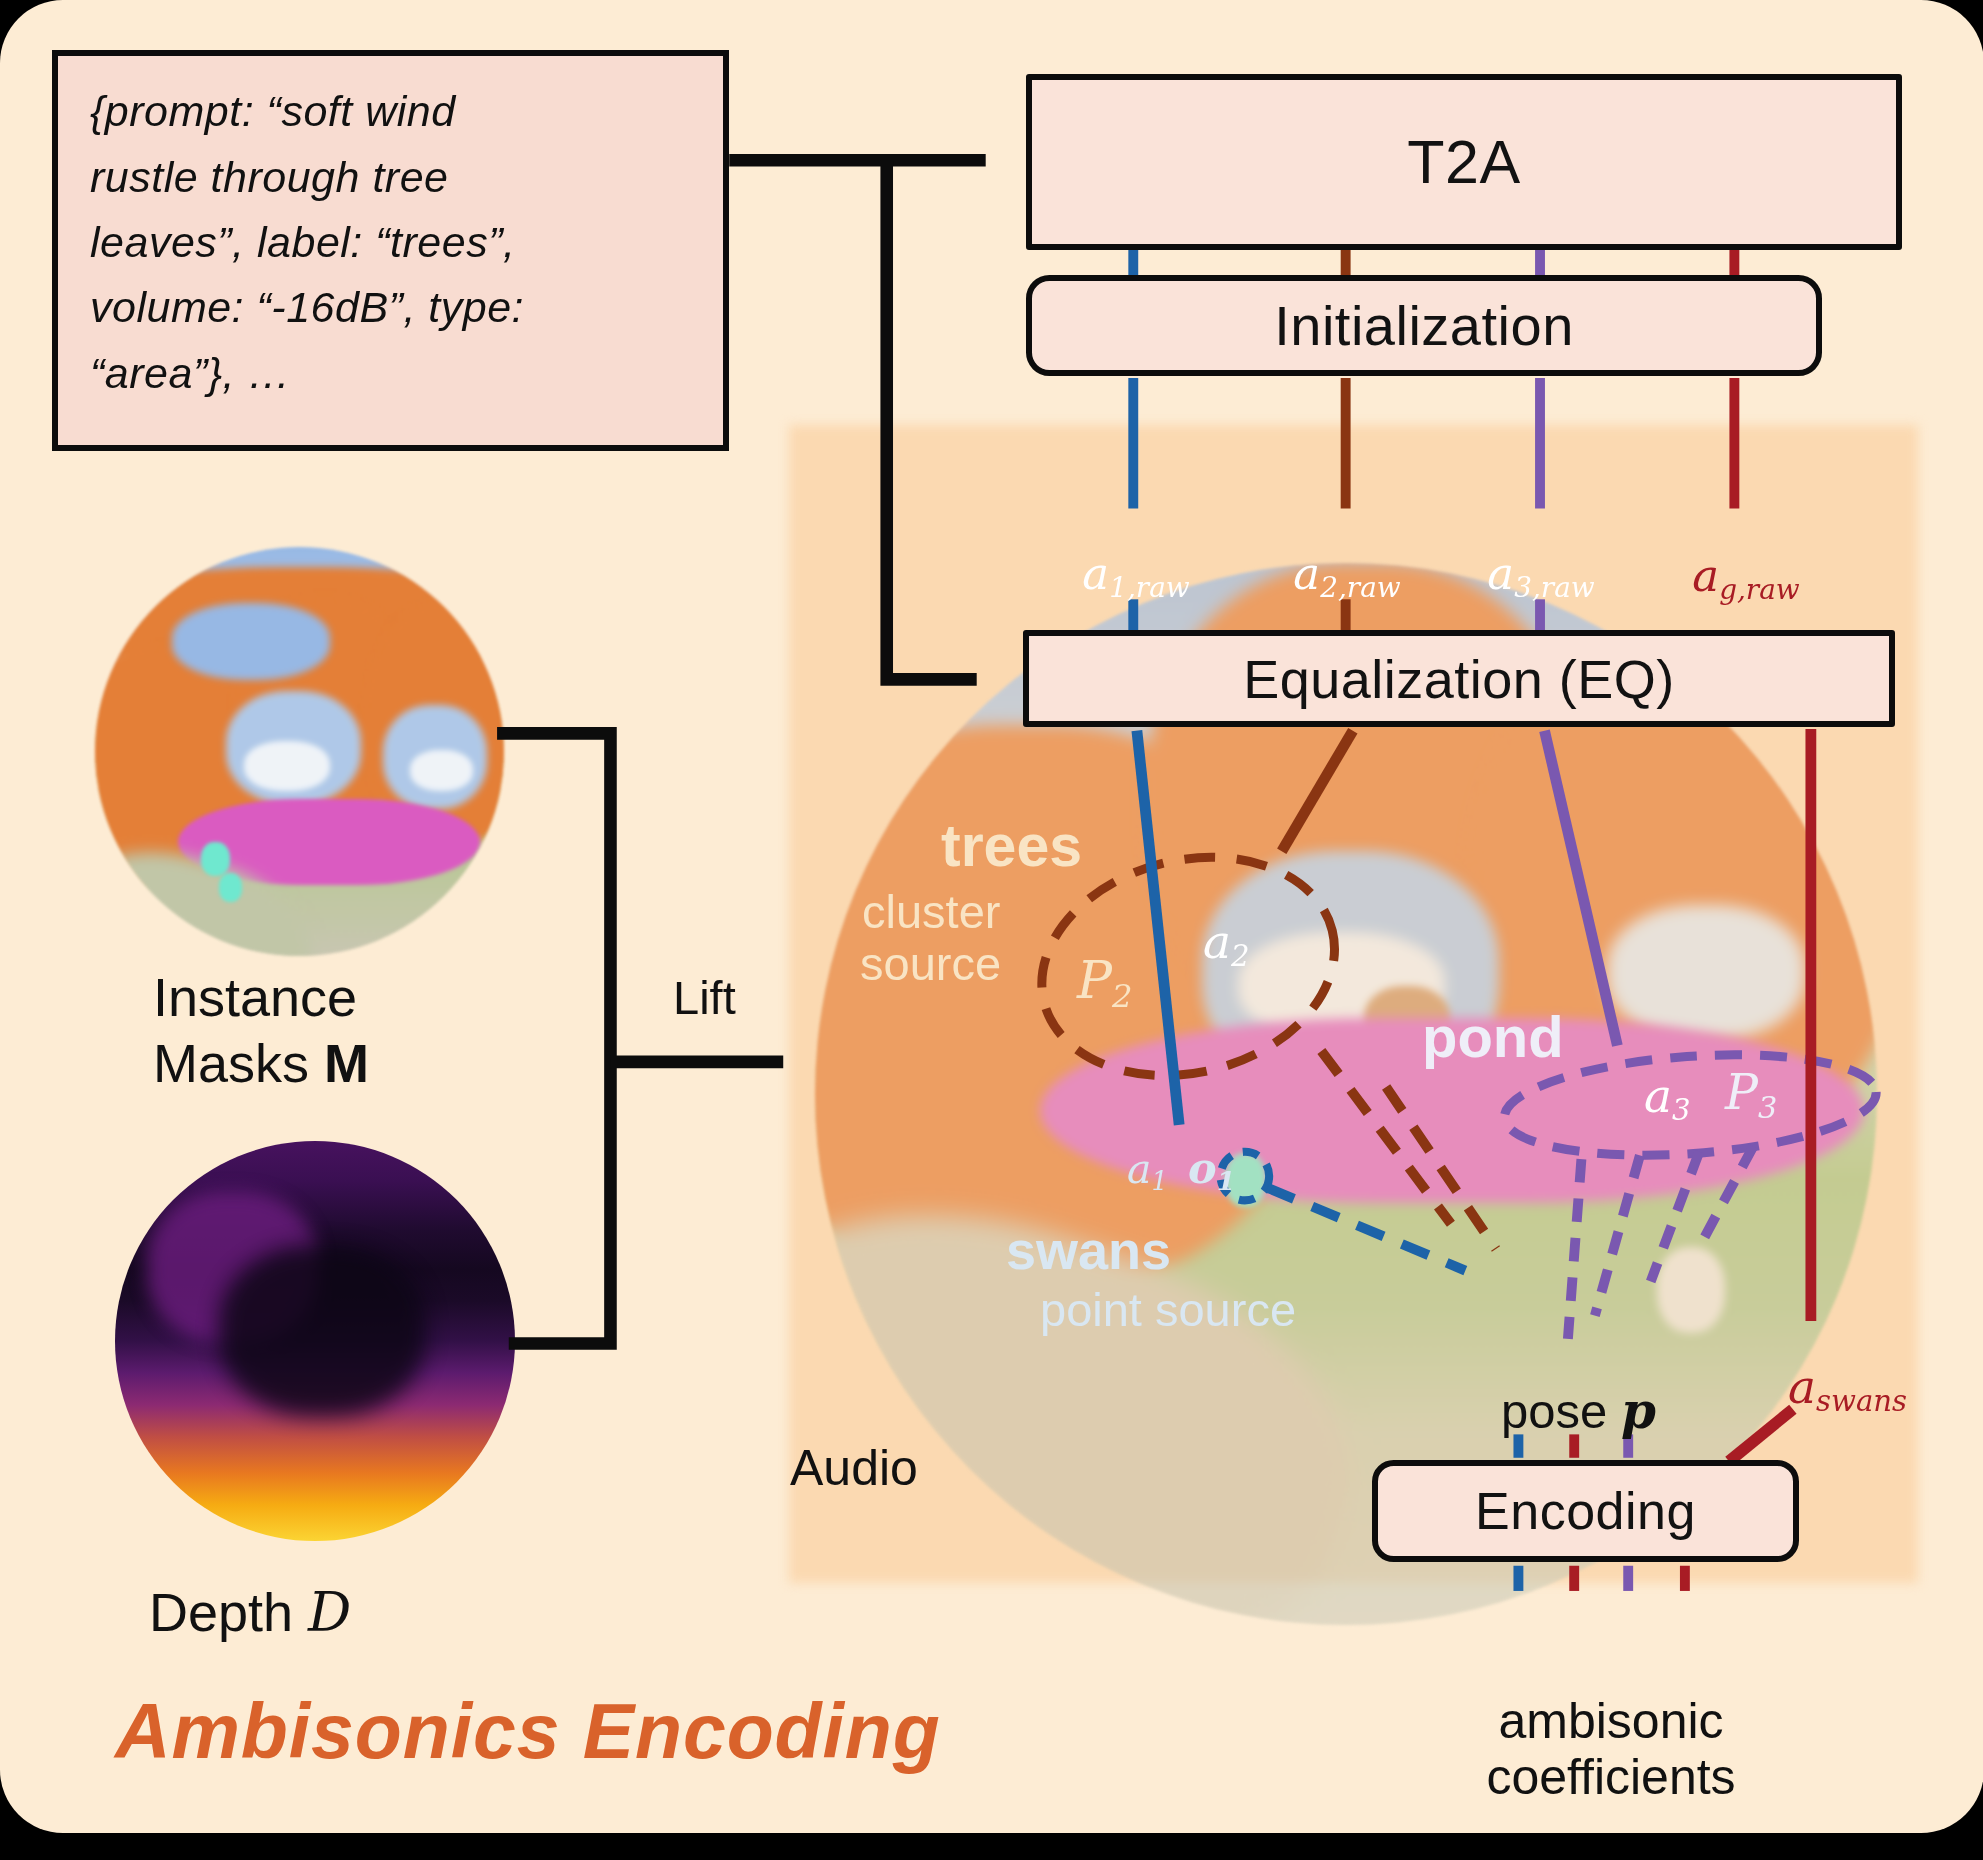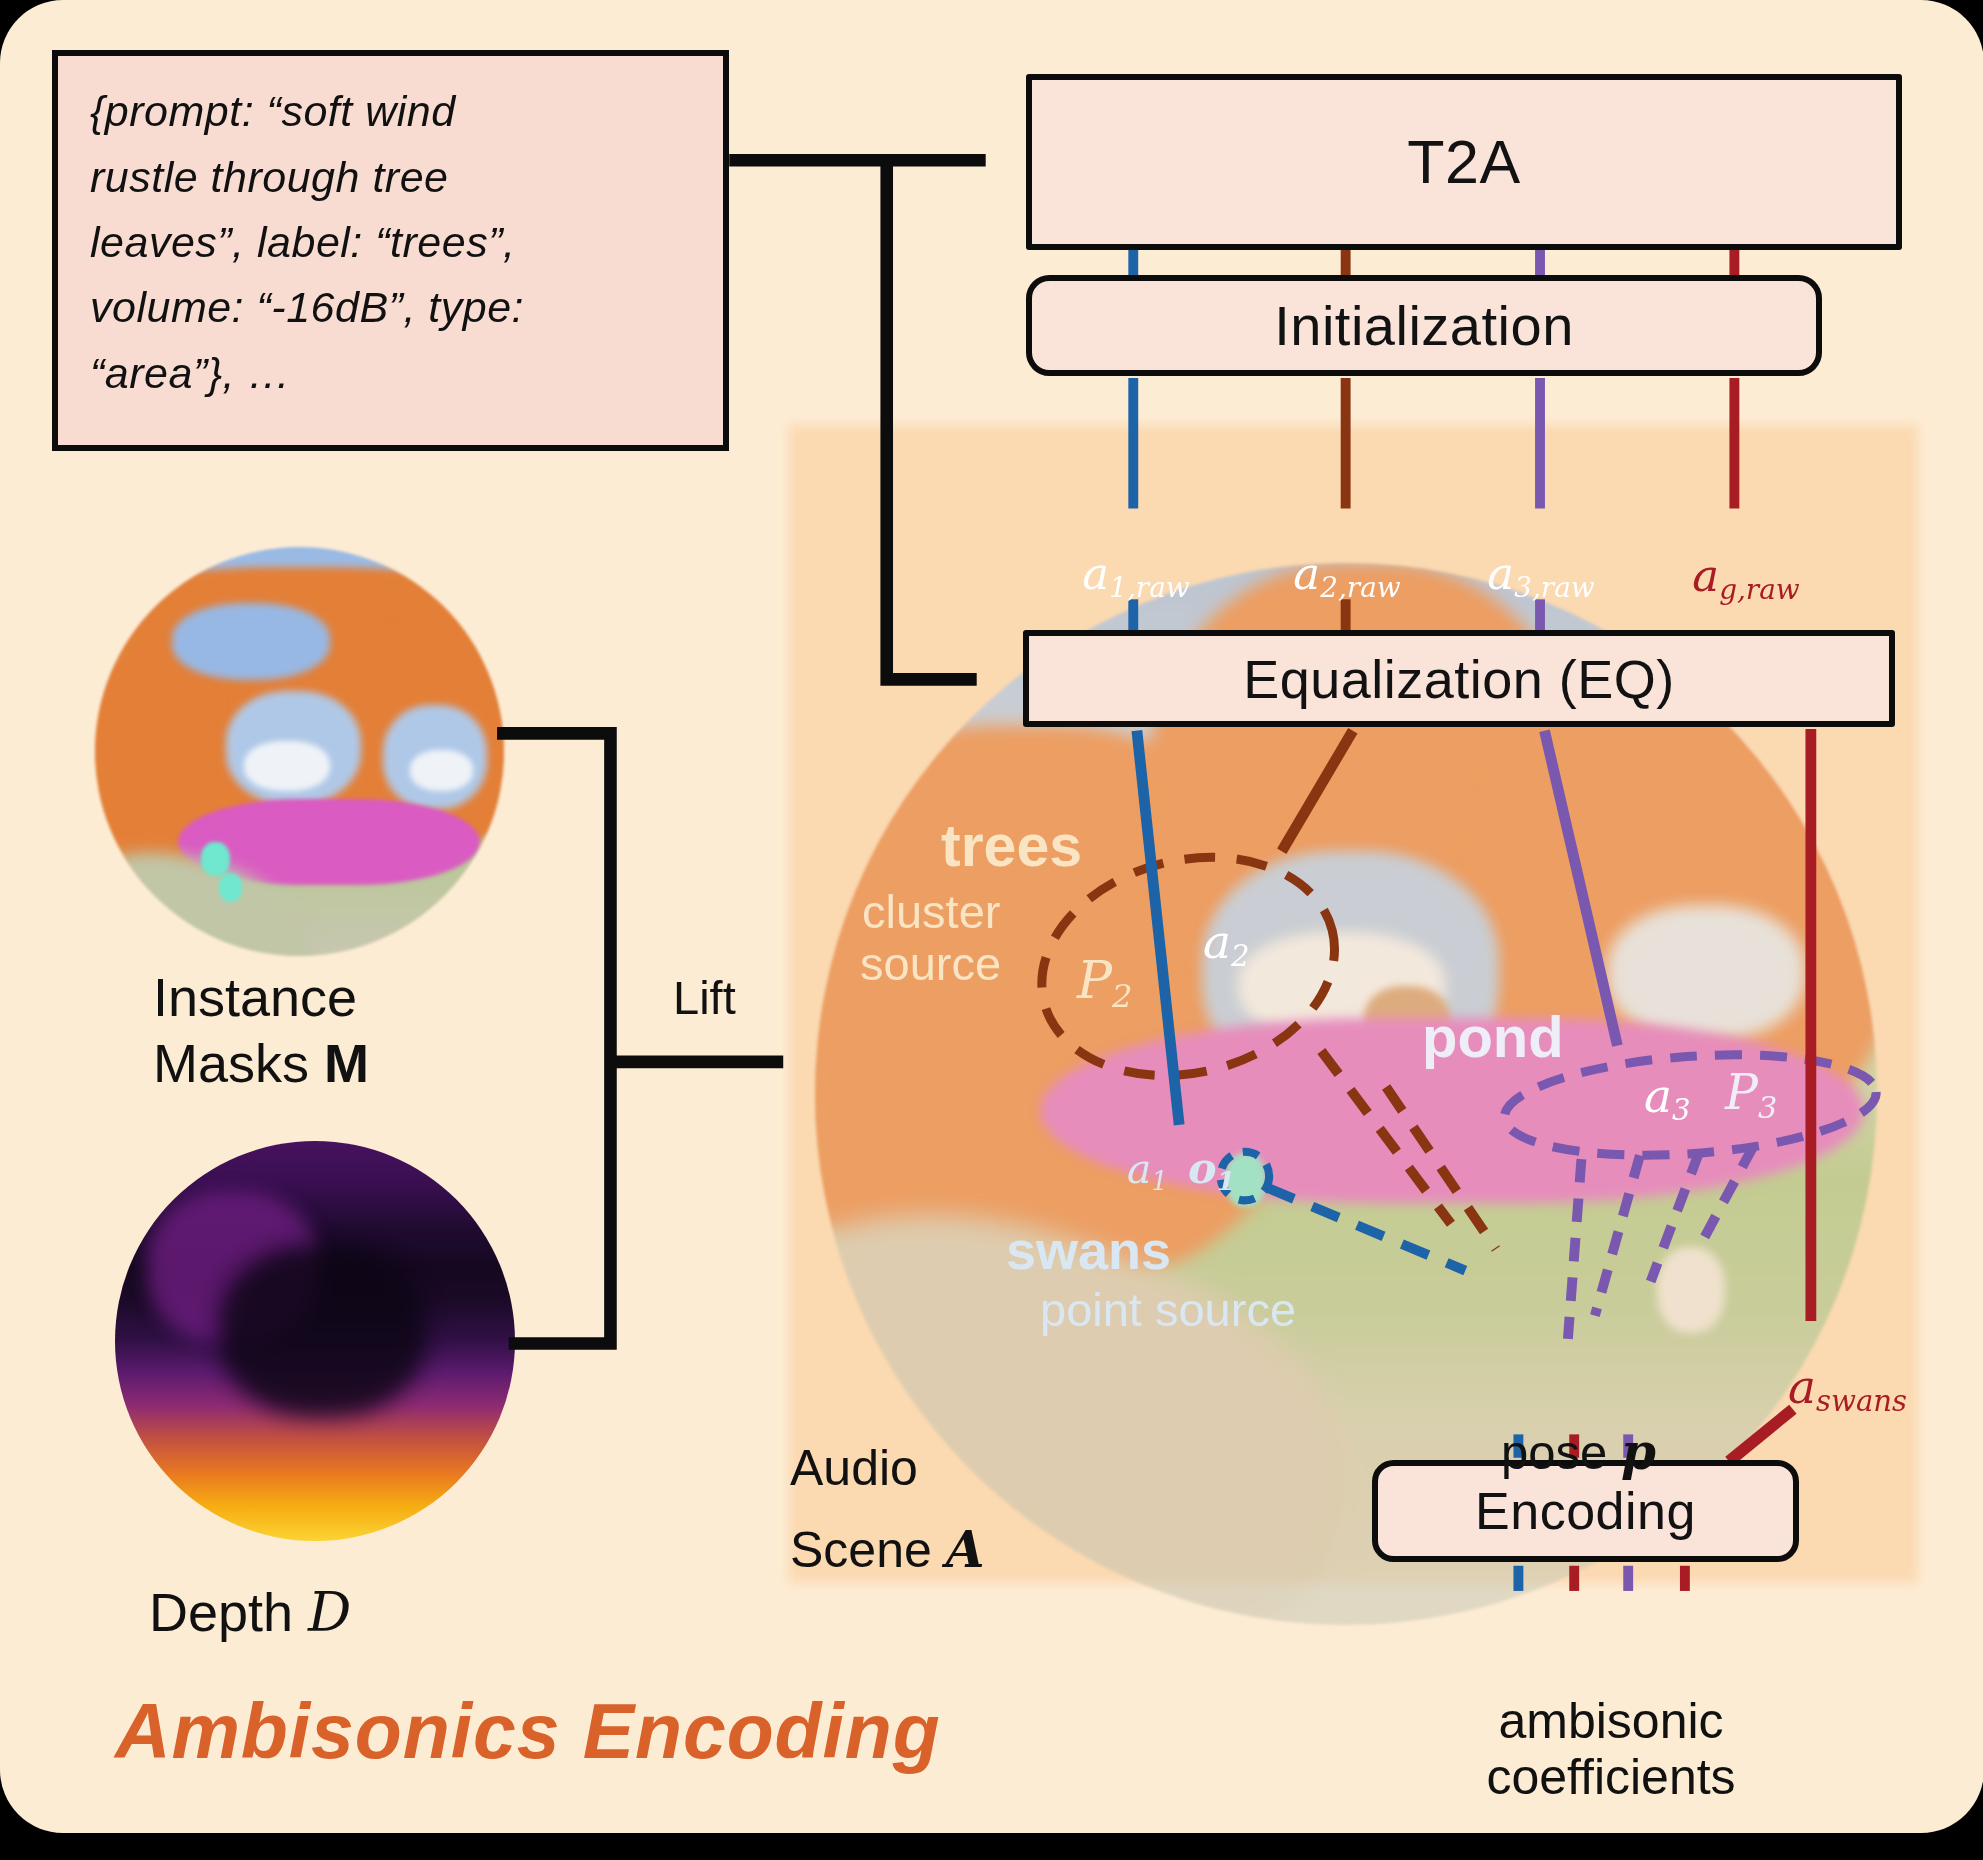--- a/index.html
+++ b/index.html
@@ -204,31 +204,30 @@
 
   <div class="lbl math swant" style="left:1127px;top:1145px;font-size:41px;">
     <span>a</span><sub>1</sub>
   </div>
   <div class="lbl math swant" style="left:1188px;top:1143px;font-size:43px;font-weight:bold;">
     <b>o</b><sub style="font-weight:bold;">1</sub>
   </div>
   <div class="lbl swant" style="left:1006px;top:1219px;font-size:54px;font-weight:bold;">swans</div>
   <div class="lbl swant" style="left:1040px;top:1282px;font-size:47px;">point source</div>
 
-  <div class="lbl" style="left:1501px;top:1381px;font-size:49px;color:#111;margin-top:41px;">
+  <div class="lbl" style="left:1501px;top:1381px;font-size:49px;color:#111;">
     <span>pose </span><span class="math" style="font-weight:bold;font-size:50px;">p</span>
   </div>
 
   <div class="lbl math redt" style="left:1788px;top:1359px;font-size:47px;">
     <span>a</span><sub>swans</sub>
   </div>
 
   <div class="lbl" style="left:790px;top:1428px;font-size:50px;line-height:1.62;color:#111;">
     <div>Audio</div>
-    <div><span>Scene </span><span class="math" style="font-weight:bold;">A</span></div>
   </div>
 
   <div class="lbl ctr" style="left:1611px;top:1692px;font-size:50px;color:#111;">ambisonic</div>
   <div class="lbl ctr" style="left:1611px;top:1748px;font-size:50px;color:#111;">coefficients</div>
 
   <div class="lbl" style="left:153px;top:965px;font-size:54px;line-height:1.22;color:#111;">
     <div>Instance</div>
     <div><span>Masks </span><b>M</b></div>
   </div>
   <div class="lbl" style="left:149px;top:1581px;font-size:54px;color:#111;">

